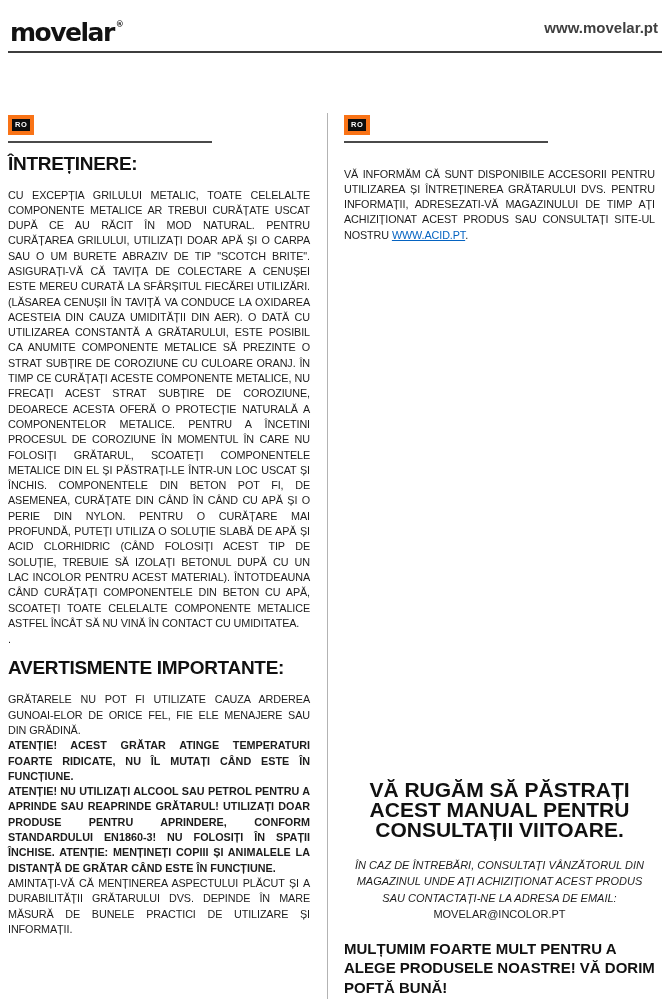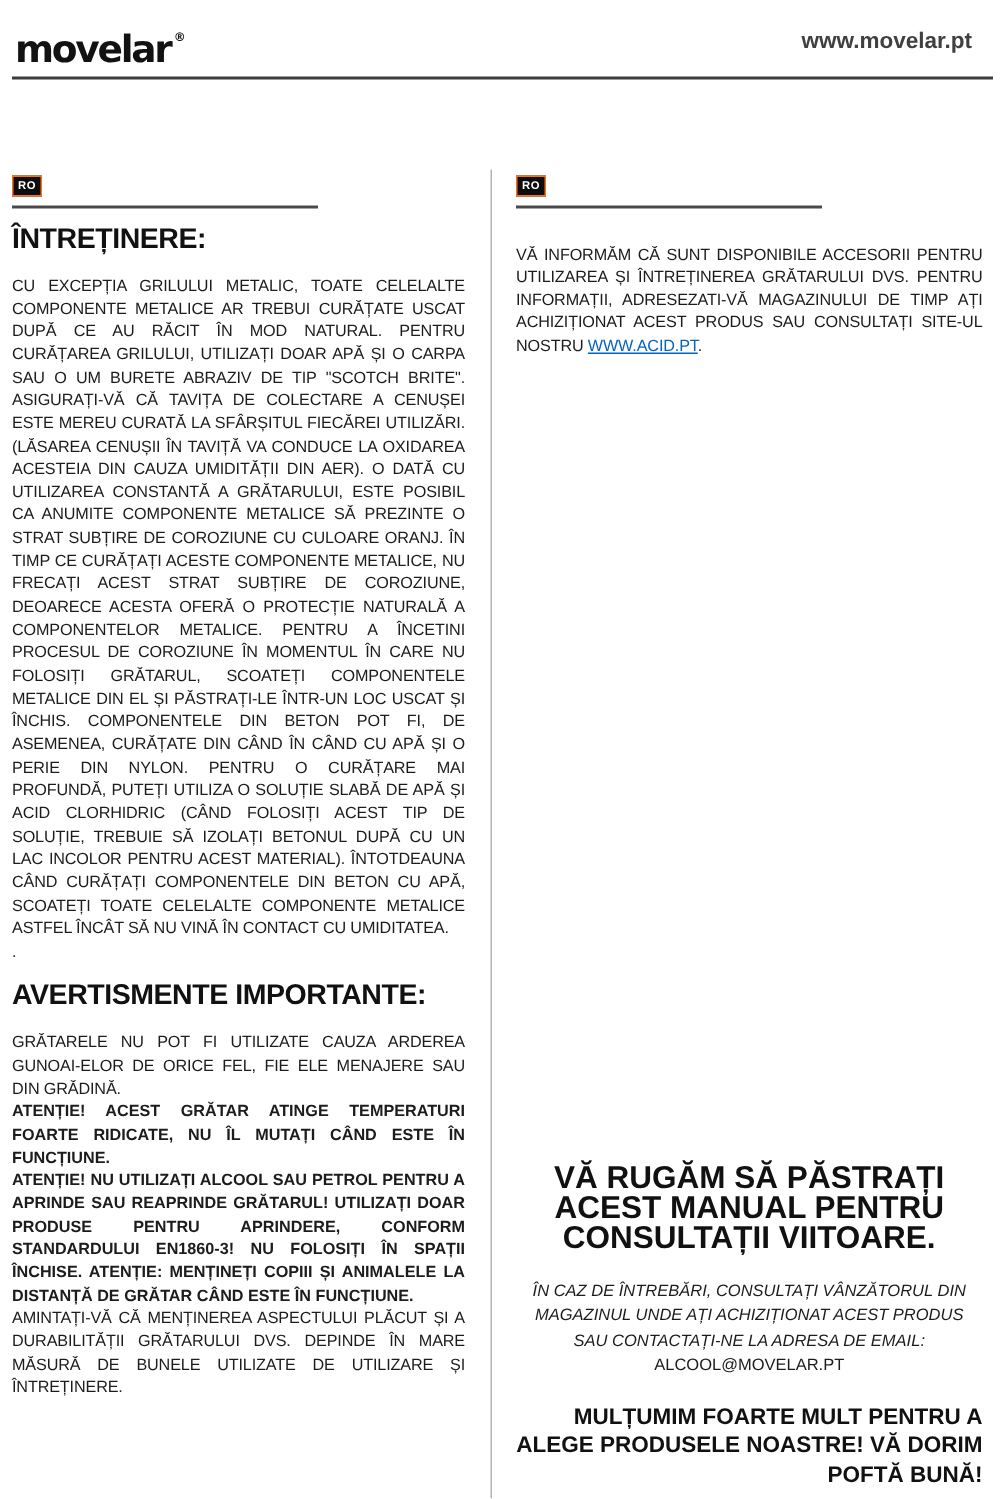--- a/index.html
+++ b/index.html
@@ -11,21 +11,21 @@
     background: #ffffff;
     font-family: "Liberation Sans", sans-serif;
     color: #1c1c1c;
     overflow: hidden;
   }
   
   .header {
     display: flex;
     justify-content: space-between;
     align-items: flex-start;
-    padding: 11px 22px 0 10px;
+    padding: 11px 12px 0 10px;
   }
   .logo {
     font-family: "DejaVu Sans", sans-serif;
     font-weight: 700;
     font-size: 25px;
     letter-spacing: -1.5px;
     color: #121212;
     line-height: 28px;
   }
   .logo sup {
@@ -59,21 +59,21 @@
   
   .ro-badge {
     display: inline-block;
     background: #0d0d0d;
     color: #ffffff;
     font-size: 7.5px;
     font-weight: 700;
     letter-spacing: 0.5px;
     padding: 2px 3px;
     line-height: 8px;
-    border: 1px solid #f97316;
+    border: 4px solid #f97316;
   }
   .badge-rule {
     width: 204px;
     height: 1.5px;
     background: #4a4a4a;
     margin-top: 6px;
   }
   .body {
     font-size: 10.8px;
     line-height: 15.3px;
@@ -118,21 +118,21 @@
     font-style: italic;
   }
   .email-line {
     text-align: center;
     font-size: 11px;
     line-height: 16.5px;
     color: #1c1c1c;
   }
   .thanks {
     margin-top: 16px;
-    text-align: right;
+    text-align: left;
     font-weight: 700;
     font-size: 15px;
     line-height: 19.5px;
     color: #111111;
   }
 </style>
 </head>
 <body>
 
 <div class="page">
@@ -153,34 +153,34 @@
 
       <h2 class="section-heading">ÎNTREȚINERE:</h2>
       <p class="body just para">CU EXCEPȚIA GRILULUI METALIC, TOATE CELELALTE COMPONENTE METALICE AR TREBUI CURĂȚATE USCAT DUPĂ CE AU RĂCIT ÎN MOD NATURAL. PENTRU CURĂȚAREA GRILULUI, UTILIZAȚI DOAR APĂ ȘI O CARPA SAU O UM BURETE ABRAZIV DE TIP "SCOTCH BRITE". ASIGURAȚI-VĂ CĂ TAVIȚA DE COLECTARE A CENUȘEI ESTE MEREU CURATĂ LA SFÂRȘITUL FIECĂREI UTILIZĂRI. (LĂSAREA CENUȘII ÎN TAVIȚĂ VA CONDUCE LA OXIDAREA ACESTEIA DIN CAUZA UMIDITĂȚII DIN AER). O DATĂ CU UTILIZAREA CONSTANTĂ A GRĂTARULUI, ESTE POSIBIL CA ANUMITE COMPONENTE METALICE SĂ PREZINTE O STRAT SUBȚIRE DE COROZIUNE CU CULOARE ORANJ. ÎN TIMP CE CURĂȚAȚI ACESTE COMPONENTE METALICE, NU FRECAȚI ACEST STRAT SUBȚIRE DE COROZIUNE, DEOARECE ACESTA OFERĂ O PROTECȚIE NATURALĂ A COMPONENTELOR METALICE. PENTRU A ÎNCETINI PROCESUL DE COROZIUNE ÎN MOMENTUL ÎN CARE NU FOLOSIȚI GRĂTARUL, SCOATEȚI COMPONENTELE METALICE DIN EL ȘI PĂSTRAȚI-LE ÎNTR-UN LOC USCAT ȘI ÎNCHIS. COMPONENTELE DIN BETON POT FI, DE ASEMENEA, CURĂȚATE DIN CÂND ÎN CÂND CU APĂ ȘI O PERIE DIN NYLON. PENTRU O CURĂȚARE MAI PROFUNDĂ, PUTEȚI UTILIZA O SOLUȚIE SLABĂ DE APĂ ȘI ACID CLORHIDRIC (CÂND FOLOSIȚI ACEST TIP DE SOLUȚIE, TREBUIE SĂ IZOLAȚI BETONUL DUPĂ CU UN LAC INCOLOR PENTRU ACEST MATERIAL). ÎNTOTDEAUNA CÂND CURĂȚAȚI COMPONENTELE DIN BETON CU APĂ, SCOATEȚI TOATE CELELALTE COMPONENTE METALICE ASTFEL ÎNCÂT SĂ NU VINĂ ÎN CONTACT CU UMIDITATEA.</p>
       <p class="body dot-line">.</p>
 
       <h2 class="section-heading warnings-heading">AVERTISMENTE IMPORTANTE:</h2>
       <div class="body warnings-list" id="warnings-list">
           <div class="warn-item">GRĂTARELE NU POT FI UTILIZATE CAUZA ARDEREA GUNOAI-ELOR DE ORICE FEL, FIE ELE MENAJERE SAU DIN GRĂDINĂ.</div>
           <div class="warn-item bold">ATENȚIE! ACEST GRĂTAR ATINGE TEMPERATURI FOARTE RIDICATE, NU ÎL MUTAȚI CÂND ESTE ÎN FUNCȚIUNE.</div>
           <div class="warn-item bold">ATENȚIE! NU UTILIZAȚI ALCOOL SAU PETROL PENTRU A APRINDE SAU REAPRINDE GRĂTARUL! UTILIZAȚI DOAR PRODUSE PENTRU APRINDERE, CONFORM STANDARDULUI EN1860-3! NU FOLOSIȚI ÎN SPAȚII ÎNCHISE. ATENȚIE: MENȚINEȚI COPIII ȘI ANIMALELE LA DISTANȚĂ DE GRĂTAR CÂND ESTE ÎN FUNCȚIUNE.</div>
-          <div class="warn-item">AMINTAȚI-VĂ CĂ MENȚINEREA ASPECTULUI PLĂCUT ȘI A DURABILITĂȚII GRĂTARULUI DVS. DEPINDE ÎN MARE MĂSURĂ DE BUNELE UTILIZATE DE UTILIZARE ȘI ÎNTREȚINERE.</div>
+          <div class="warn-item">AMINTAȚI-VĂ CĂ MENȚINEREA ASPECTULUI PLĂCUT ȘI A DURABILITĂȚII GRĂTARULUI DVS. DEPINDE ÎN MARE MĂSURĂ DE BUNELE PRACTICI DE UTILIZARE ȘI INFORMAȚII.</div>
         </div>
     </div>
 
     <div class="v-divider"></div>
 
     <div class="col-right">
       <span class="ro-badge">RO</span>
       <div class="badge-rule"></div>
 
       <p class="body just para"><span>VĂ INFORMĂM CĂ SUNT DISPONIBILE ACCESORII PENTRU UTILIZAREA ȘI ÎNTREȚINEREA GRĂTARULUI DVS. PENTRU INFORMAȚII, ADRESEZATI-VĂ MAGAZINULUI DE TIMP AȚI ACHIZIȚIONAT ACEST PRODUS SAU CONSULTAȚI SITE-UL NOSTRU </span><a class="link">WWW.ACID.PT</a><span>.</span></p>
 
       <p class="keep-manual">VĂ RUGĂM SĂ PĂSTRAȚI ACEST MANUAL PENTRU CONSULTAȚII VIITOARE.</p>
 
       <p class="questions">ÎN CAZ DE ÎNTREBĂRI, CONSULTAȚI VÂNZĂTORUL DIN MAGAZINUL UNDE AȚI ACHIZIȚIONAT ACEST PRODUS SAU CONTACTAȚI-NE LA ADRESA DE EMAIL:</p>
-      <p class="email-line">ALCOOL@MOVELAR.PT</p>
+      <p class="email-line">MOVELAR@INCOLOR.PT</p>
 
       <p class="thanks">MULȚUMIM FOARTE MULT PENTRU A ALEGE PRODUSELE NOASTRE! VĂ DORIM POFTĂ BUNĂ!</p>
     </div>
 
   </div>
 </div>
 
 </body></html>

